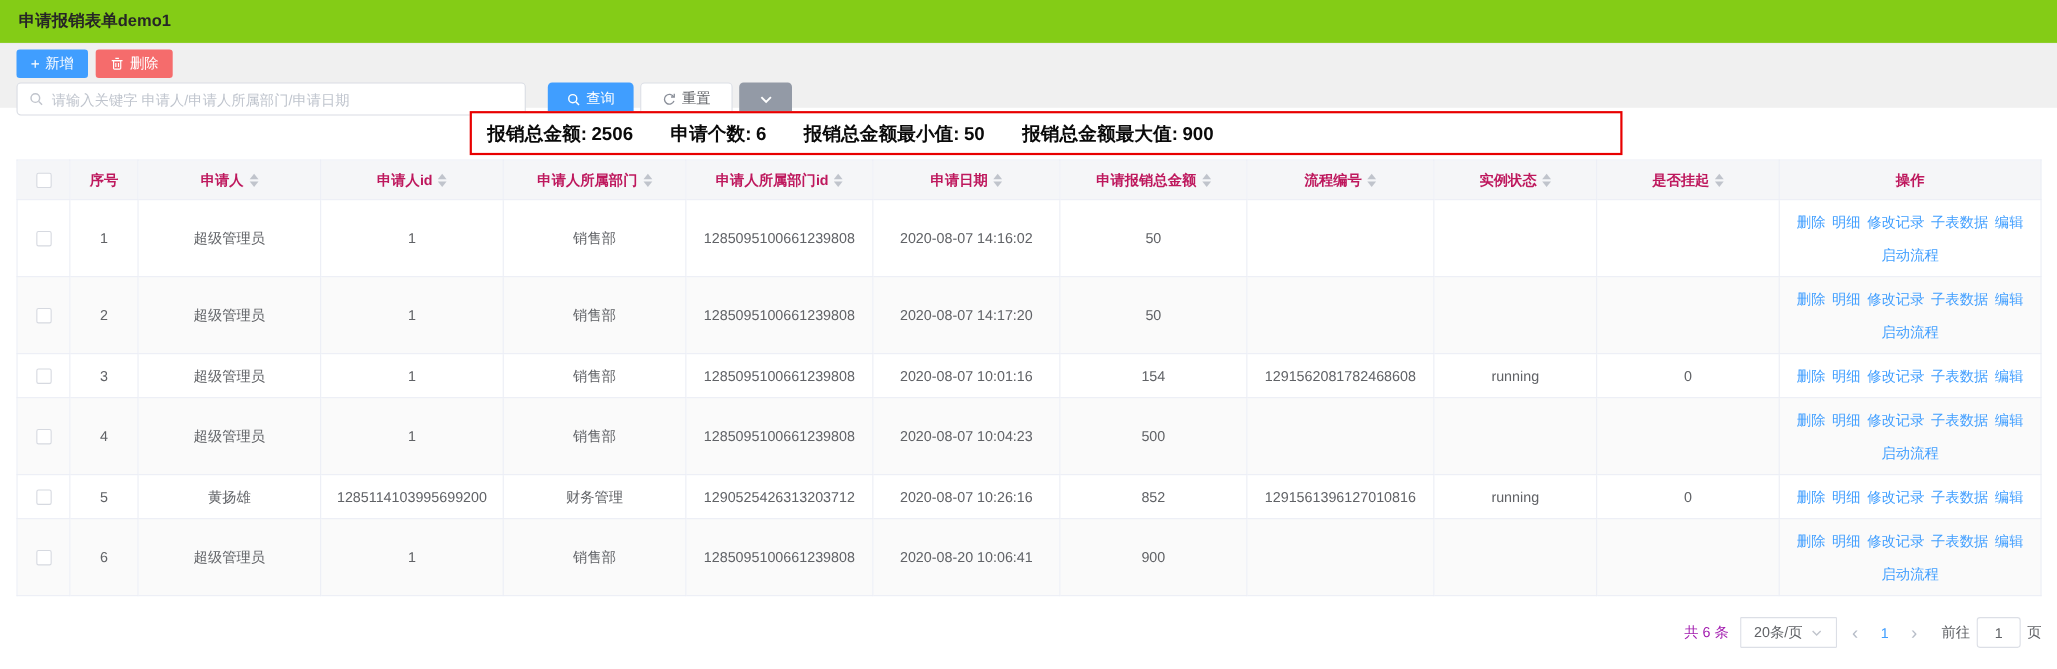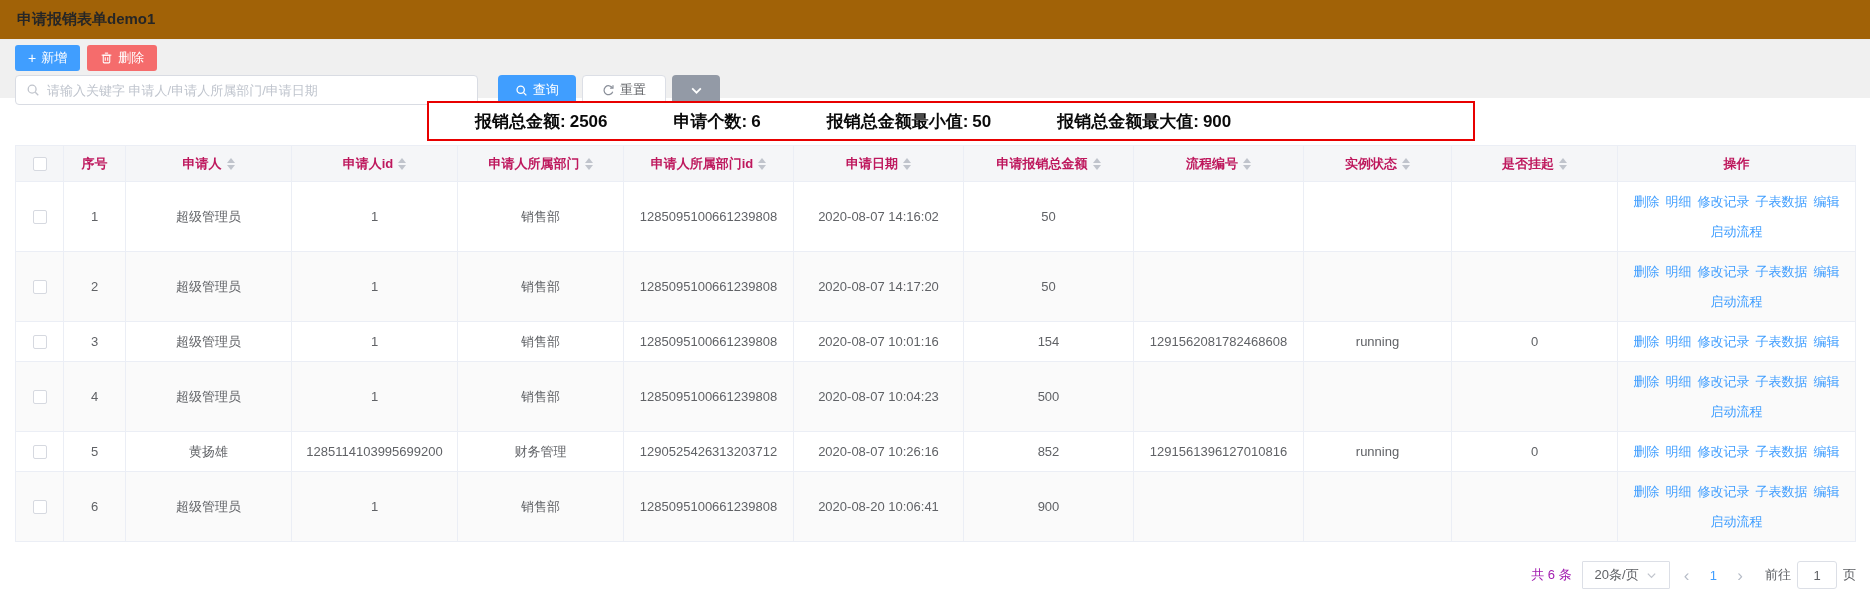--- a/index.html
+++ b/index.html
@@ -6,21 +6,21 @@
   html,body { width:1870px; height:608px; }
   body {
     position: relative;
     background: #fff;
     font-family: "Liberation Sans", "DejaVu Sans", sans-serif;
     overflow: hidden;
     color: #606266;
   }
   
   .titlebar {
-    height: 40px; background: #a16207;
+    height: 40px; background: #84cc16;
     display: flex; align-items: center;
     padding: 12px 17px;
     border-bottom: 1px solid #ececec;
   }
   .page-title { font-size: 15px; font-weight: bold; color: #262626; }
 
   
   .toolbar { background: #f0f0f0; height: 58px; padding: 5px 15px 0; }
   .btn-row { display: flex; gap: 7px; margin-bottom: 4px; }
   .btn {
@@ -47,21 +47,21 @@
   .btn-reset { background: #fff; color: #606266; height: 30px; width: 84px; margin-left: 6px; border: 1px solid #dcdfe6; border-radius: 4px; }
   .btn-more  { background: #939aa6; color: #fff; height: 30px; width: 48px; margin-left: 6px; border-radius: 4px; }
 
   
   .summary {
     position: absolute; left: 427px; top: 101px; width: 1048px; height: 40px;
     background: #fff; border: 2px solid #e80000; z-index: 6;
     display: flex; align-items: center; padding: 0 14px;
     font-size: 17px; font-weight: bold; color: #0a0a0a;
   }
-  .summary .item { margin-right: 30px; white-space: nowrap; margin-left: 32px; }
+  .summary .item { margin-right: 30px; white-space: nowrap; }
   .summary .item span { margin-right: 4px; }
 
   
   .table-wrap { position: absolute; left: 15px; top: 145px; width: 1840px; }
   table { border-collapse: collapse; table-layout: fixed; width: 1840px; font-size: 13px; }
   th, td { border: 1px solid #ebeef5; text-align: center; padding: 0 4px; overflow: hidden; white-space: nowrap; }
   thead th { height: 36px; background: #f5f6f8; color: #be185d; font-weight: bold; }
   tbody tr.tall  td { height: 70px; }
   tbody tr.short td { height: 40px; }
   tbody tr:nth-child(even) { background: #fafafa; }

